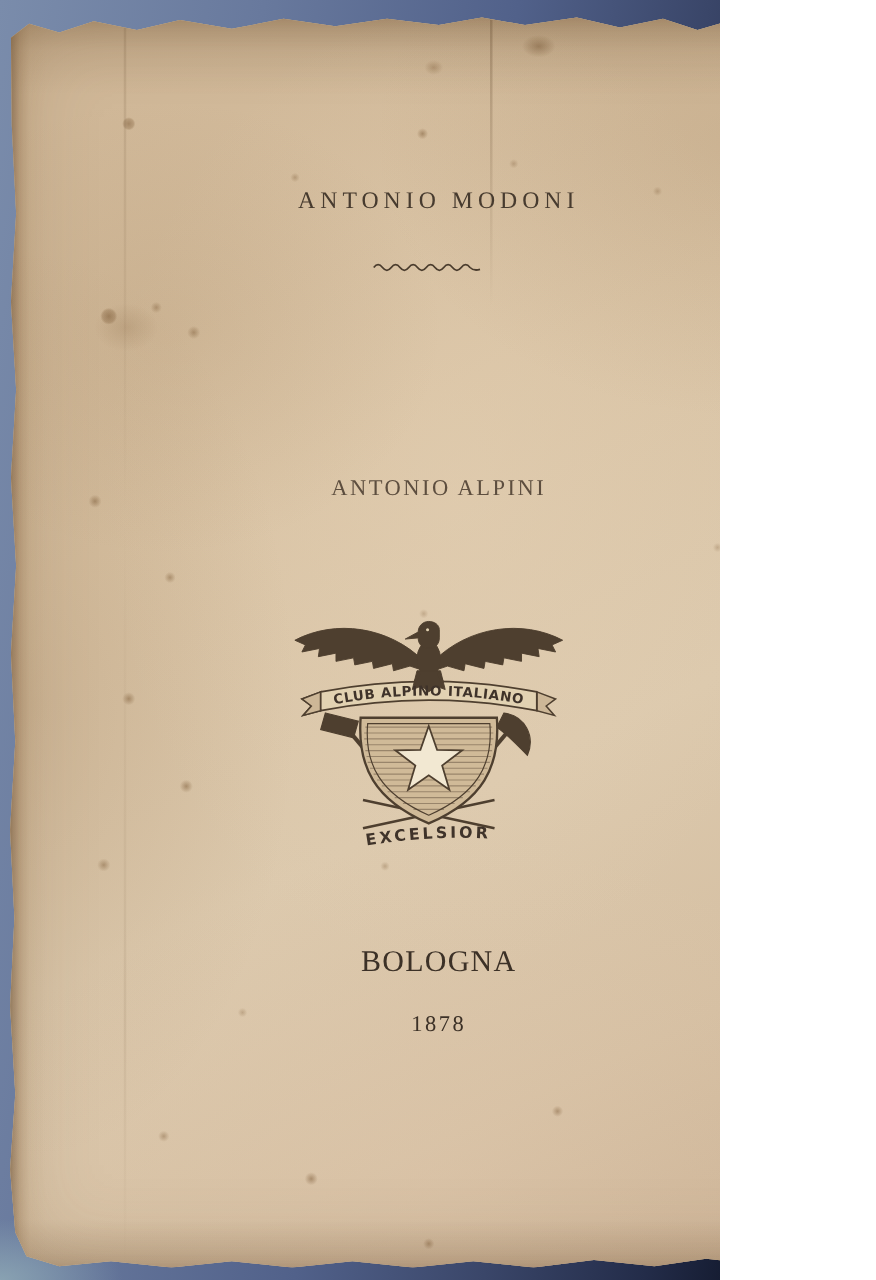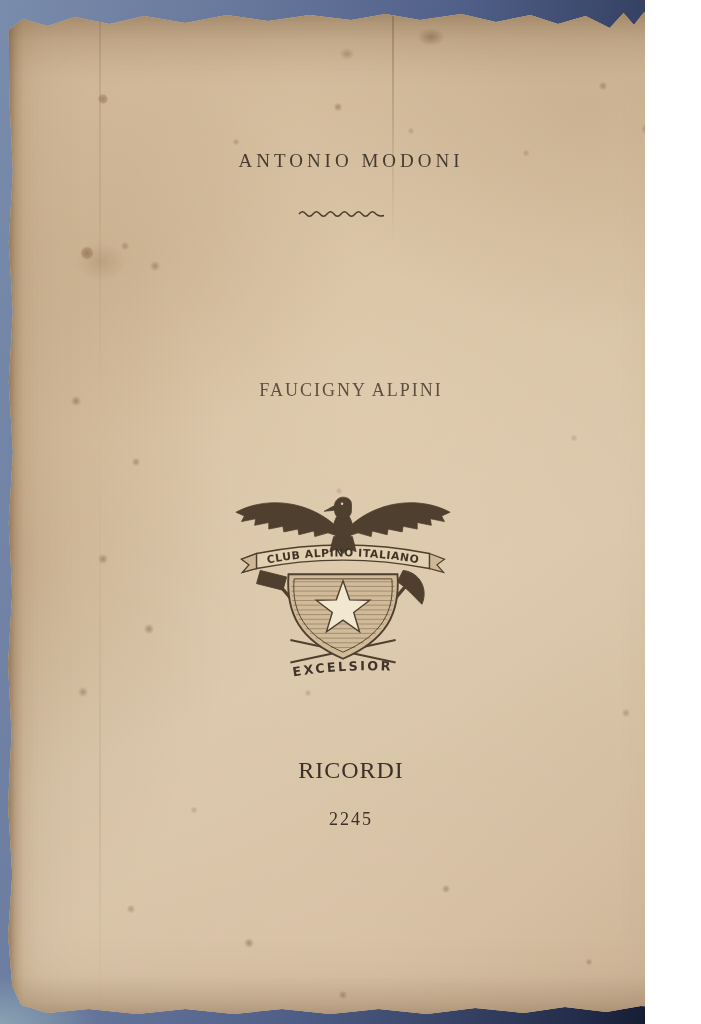--- a/index.html
+++ b/index.html
@@ -1,17 +1,17 @@
 <!DOCTYPE html>
 <html><head>
 <meta charset="utf-8">
 <style>
   html,body{margin:0;padding:0;}
   .scene{
-    position:relative;width:645px;height:1024px;overflow:hidden;
+    position:relative;width:576px;height:1024px;overflow:hidden;
     background:
       radial-gradient(140px 70px at 0% 100%, rgba(140,166,180,.9), rgba(140,166,180,0) 70%),
       linear-gradient(100deg,#7a8cab 0%,#68799d 28%,#51618a 55%,#3a4669 75%,#232c49 92%,#161d33 100%);
     font-family:"Liberation Serif", serif;
   }
   .book{
     position:absolute;left:6px;top:10px;width:690px;height:1006px;
     background-color:#d3bd9e;
     background-image:
       
@@ -89,21 +89,21 @@
 <div class="scene">
   <div class="book">
 
     <div class="txt author">ANTONIO MODONI</div>
 
     <svg class="squiggle" width="96" height="10" viewBox="0 0 96 10">
       <path d="M2 6 q3.5 -4.5 7 0 t7 0 t7 0 t7 0 t7 0 t7 0 t7 0 t7 0 t7 0 t7 0 t7 0 q3 3 8 1.5" fill="none" stroke="#4a3c2d" stroke-width="1.4"></path>
     </svg>
 
 
-    <div class="txt subtitle">FAUCIGNY ALPINI</div>
+    <div class="txt subtitle">ANTONIO ALPINI</div>
 
     <svg class="emblem" width="226" height="202" viewBox="0 0 240 215">
       <defs>
         <path id="bannerArc" d="M32,86 Q120,68 208,86"></path>
         <path id="mottoArc" d="M50,208 Q120,194 190,200"></path>
       </defs>
 
       <g stroke="#4e3f2f" stroke-width="2.2">
         <line x1="64" y1="190" x2="176" y2="166"></line>
         <line x1="64" y1="166" x2="176" y2="190"></line>
@@ -160,17 +160,17 @@
       </g>
 
       <text font-family="DejaVu Sans, sans-serif" font-size="11.5" font-weight="bold" fill="#3f332a" letter-spacing="0.6">
         <textPath href="#bannerArc" startOffset="50%" text-anchor="middle">CLUB ALPINO ITALIANO</textPath>
       </text>
       <text font-family="DejaVu Sans, sans-serif" font-size="13.5" font-weight="bold" fill="#3f332a" letter-spacing="2.5">
         <textPath href="#mottoArc" startOffset="50%" text-anchor="middle">EXCELSIOR</textPath>
       </text>
     </svg>
 
-    <div class="txt city">RICORDI</div>
-    <div class="txt year">2245</div>
+    <div class="txt city">BOLOGNA</div>
+    <div class="txt year">1878</div>
 
   </div>
 </div>
 
 </body></html>

